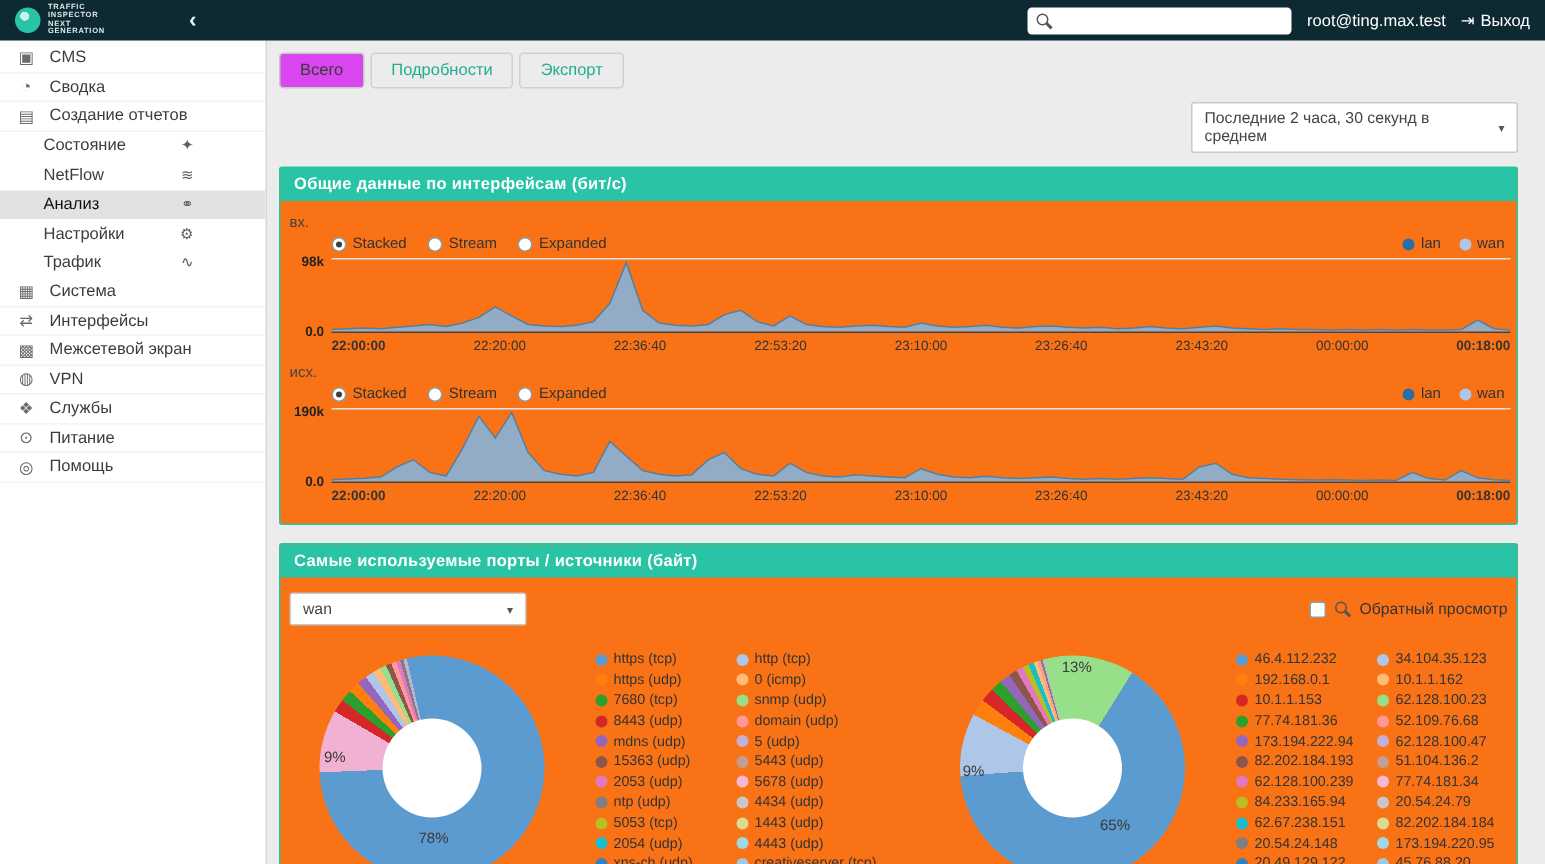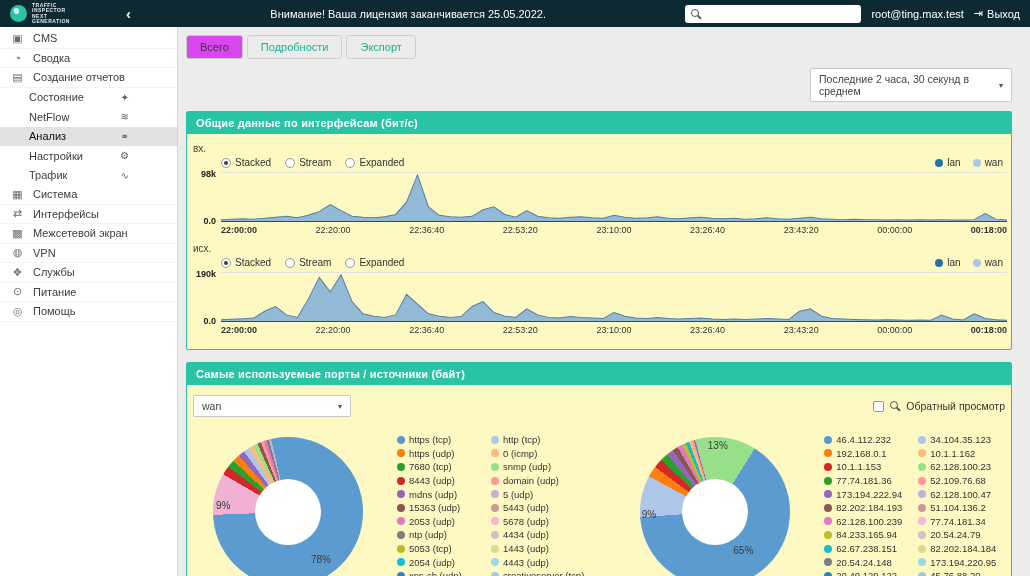--- a/index.html
+++ b/index.html
@@ -36,24 +36,24 @@
   .sb-label{white-space:nowrap}
 
   
   .main{position:absolute;left:179px;top:27px;right:0;bottom:0;background:#ececec;padding:8px 18px 0 7px;overflow:hidden}
   .tabbar{display:flex;gap:4px;margin-bottom:9px}
   .tab{padding:5px 13px;font-size:11px;border:1px solid #d0d0d0;border-radius:3px;background:#ececec;color:#1fae93;cursor:pointer}
   .tab.active{background:#d946ef;color:#3a3a3a;border-color:#c7c7c7}
   .controls-row{display:flex;justify-content:flex-end;margin-bottom:9px}
   .select{background:#fff;border:1px solid #c9c9c9;border-radius:2px;font-size:10.5px;color:#444;display:flex;align-items:center;padding:4px 8px;gap:8px;cursor:pointer}
   .select .caret{margin-left:auto;font-size:8px;color:#555}
-  .period{width:202px}
+  .period{width:218px}
   .iface{width:158px}
 
-  .panel{border:1px solid #29c3a6;border-radius:2px;margin-bottom:12px;background:#fef9c3}
+  .panel{border:1px solid #29c3a6;border-radius:2px;margin-bottom:12px;background:#f97316}
   .panel-header{background:#29c3a6;color:#fff;font-size:11px;font-weight:bold;padding:5px 9px;letter-spacing:.2px}
   .panel-body{padding:8px 4px 6px}
 
   
   .chart-group{margin-bottom:8px}
   .dir-label{font-size:10px;color:#444;margin:1px 0 3px 2px}
   .modes-row{display:flex;align-items:center;gap:14px;font-size:10px;color:#333;margin:0 4px 4px 30px}
   .radio-item{display:flex;align-items:center;gap:4px;cursor:pointer}
   .radio{width:10px;height:10px;border:1px solid #999;border-radius:50%;background:#fff;position:relative;flex:0 0 auto}
   .radio.checked::after{content:"";position:absolute;inset:2px;background:#3f3f3f;border-radius:50%}
@@ -91,21 +91,20 @@
 <div class="topbar">
   <div class="logo">
     <span class="logo-mark"></span>
     <span class="logo-text">TRAFFIC
 INSPECTOR
 NEXT
 GENERATION</span>
   </div>
   <span class="back">‹</span>
   <span class="spacer"></span>
-  <div class="warning">Внимание! Ваша лицензия заканчивается 25.05.2022.</div>
   <span class="spacer"></span>
   <div class="search">
     <span class="mag"></span>
     <input style="">
   </div>
   <div class="user">root@ting.max.test</div>
   <div class="logout">
     <span class="glyph">⇥</span>
     <span>Выход</span>
   </div>
@@ -307,21 +306,21 @@
           <span class="checkbox"></span>
           <span class="mag"></span>
           <span>Обратный просмотр</span>
         </div>
       </div>
       <div class="donut-row">
         <div class="donut-block" id="donut-ports">
             <div class="donut-wrap">
               <div class="donut" style="background: conic-gradient(from 347deg, rgb(91, 155, 208) 0deg, rgb(91, 155, 208) 280.8deg, rgb(240, 177, 211) 280.8deg, rgb(240, 177, 211) 313.2deg, rgb(214, 39, 40) 313.2deg, rgb(214, 39, 40) 320.04deg, rgb(44, 160, 44) 320.04deg, rgb(44, 160, 44) 326.16deg, rgb(255, 127, 14) 326.16deg, rgb(255, 127, 14) 331.92deg, rgb(148, 103, 189) 331.92deg, rgb(148, 103, 189) 336.96deg, rgb(174, 199, 232) 336.96deg, rgb(174, 199, 232) 341.64deg, rgb(255, 187, 120) 341.64deg, rgb(255, 187, 120) 345.6deg, rgb(152, 223, 138) 345.6deg, rgb(152, 223, 138) 348.84deg, rgb(140, 86, 75) 348.84deg, rgb(140, 86, 75) 351.72deg, rgb(255, 152, 150) 351.72deg, rgb(255, 152, 150) 354.24deg, rgb(227, 119, 194) 354.24deg, rgb(227, 119, 194) 356.4deg, rgb(127, 127, 127) 356.4deg, rgb(127, 127, 127) 358.2deg, rgb(197, 176, 213) 358.2deg, rgb(197, 176, 213) 360deg);">
                 <span class="hole"></span>
-                <span class="pct" style="left: 44%; top: 78%; margin-left: 32px;">78%</span>
+                <span class="pct" style="left: 44%; top: 78%;">78%</span>
                 <span class="pct" style="left: 2%; top: 42%;">9%</span>
               </div>
               <div class="donut-legend">
                 <div class="lcol">
                   <div class="litem">
                     <span class="ldot" style="background: rgb(91, 155, 208);"></span>
                     <span>https (tcp)</span>
                   </div>
                   <div class="litem">
                     <span class="ldot" style="background: rgb(255, 127, 14);"></span>

